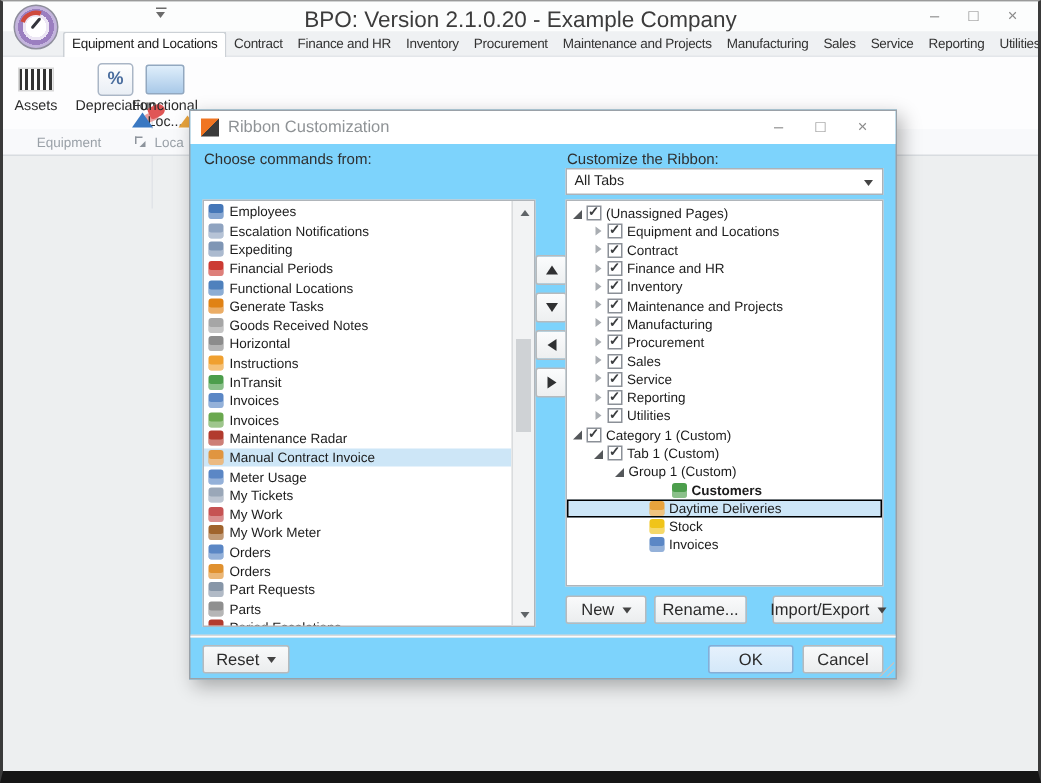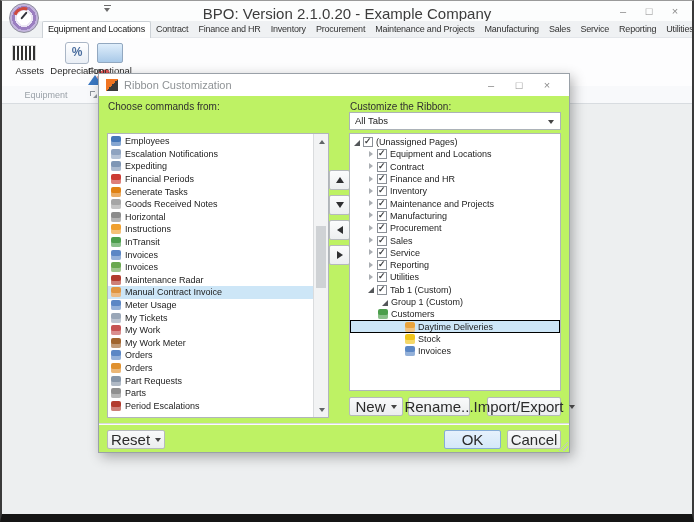--- a/index.html
+++ b/index.html
@@ -41,21 +41,21 @@
 
   .big-btn{position:absolute;top:39px;text-align:center;font-size:9.5px;color:#2b2b2b;line-height:11px;}
   .icon-barcode{width:22px;height:14px;margin:5px auto 4px;background:repeating-linear-gradient(90deg,#333 0 2px,#fff 2px 4px);border:1px solid #d8d8d8;}
   .icon-depr{width:22px;height:20px;margin:2px auto 1px;background:linear-gradient(#ffffff,#e9eef5);border:1px solid #aab6c6;border-radius:3px;color:#4a6d9e;font-size:12px;font-weight:bold;line-height:19px;}
   .icon-depr::after{content:'';position:absolute;right:-2px;bottom:-2px;width:11px;height:8px;background:#e05656;border-radius:2px 4px 4px 2px;transform:rotate(-25deg);box-shadow:-4px 2px 0 -1px #e8a0a0;}
   .icon-func{width:24px;height:18px;margin:3px auto 2px;background:linear-gradient(#dfeefb,#a9c9e8);border:1px solid #92a8c0;border-radius:2px;overflow:hidden;}
   .icon-func::before{content:'';position:absolute;left:2px;bottom:2px;width:0;height:0;border-left:7px solid transparent;border-right:7px solid transparent;border-bottom:10px solid #3a78c2;}
   .icon-func::after{content:'';position:absolute;right:3px;bottom:2px;width:0;height:0;border-left:6px solid transparent;border-right:6px solid transparent;border-bottom:8px solid #e8a33d;}
 
   
-  .dialog{position:absolute;left:96px;top:72px;width:470px;height:378px;background:#bef264;border:1px solid #9aa1a8;box-shadow:3px 4px 12px rgba(0,0,0,0.3);z-index:100;}
+  .dialog{position:absolute;left:124px;top:72px;width:470px;height:378px;background:#7dd3fc;border:1px solid #9aa1a8;box-shadow:3px 4px 12px rgba(0,0,0,0.3);z-index:100;}
   .dlg-titlebar{position:absolute;top:0;left:0;right:0;height:22px;background:#ffffff;}
   .dlg-icon{position:absolute;left:7px;top:5px;width:12px;height:12px;background:linear-gradient(135deg,#f07522 0 50%,#3b3b3b 50% 100%);}
   .dlg-title{position:absolute;left:25px;top:5px;font-size:11px;color:#8f9396;}
   .dlg-controls{position:absolute;right:8px;top:0;height:22px;display:flex;align-items:center;}
   .dlg-btn{width:28px;text-align:center;color:#8b8b8b;font-size:11px;line-height:22px;}
 
   .dlg-label{position:absolute;top:27px;font-size:10px;color:#2f2f2f;}
   .lbl-left{left:9px;}
   .lbl-right{left:251px;}
   .combo{position:absolute;top:38px;height:18px;background:#fff;border:1px solid #acb2b8;box-sizing:border-box;font-size:9.5px;color:#222;line-height:16px;padding-left:5px;white-space:nowrap;overflow:hidden;}
@@ -86,21 +86,21 @@
   .treebox{position:absolute;left:250px;top:59px;width:212px;height:258px;background:#fff;border:1px solid #b0b5ba;box-sizing:border-box;overflow:hidden;padding-top:2px;}
   .tree-row{height:12.3px;display:flex;align-items:center;font-size:9px;color:#1c1c1c;white-space:nowrap;box-sizing:border-box;text-align:right;}
   .tree-row.selected{background:#cde6f7;outline:1.5px solid #000;outline-offset:-1.5px;}
   .expander{flex:0 0 9px;width:9px;height:9px;position:relative;margin-right:1px;}
   .expander.closed::after{content:'';position:absolute;left:2px;top:1px;width:0;height:0;border-left:4px solid #a9adb2;border-top:3.5px solid transparent;border-bottom:3.5px solid transparent;}
   .expander.open::after{content:'';position:absolute;left:1px;top:2px;width:0;height:0;border-bottom:6px solid #54575a;border-left:6px solid transparent;}
   .checkbox{flex:0 0 10px;width:10px;height:10px;border:1px solid #8b9097;background:#fff;margin-right:3px;position:relative;box-sizing:border-box;}
   .checkbox.checked::after{content:'\2713';position:absolute;left:0;top:-2px;font-size:9px;font-weight:bold;color:#3c3e40;line-height:11px;}
   .tree-icon{flex:0 0 10px;width:10px;height:10px;border-radius:2px;margin-right:3px;box-shadow:inset 0 -4px 0 rgba(255,255,255,0.35);}
 
-  .btn{position:absolute;height:19px;box-sizing:border-box;border:1px solid #b6babd;border-radius:2px;background:linear-gradient(#f9fafb,#ebedee);font-size:15px;color:#2b2b2b;display:flex;align-items:center;justify-content:center;gap:5px;white-space:nowrap;}
+  .btn{position:absolute;height:19px;box-sizing:border-box;border:1px solid #b6babd;border-radius:2px;background:linear-gradient(#f9fafb,#ebedee);font-size:11px;color:#2b2b2b;display:flex;align-items:center;justify-content:center;gap:5px;white-space:nowrap;}
   .btn .drop{width:0;height:0;border-left:3.5px solid transparent;border-right:3.5px solid transparent;border-top:4px solid #444;}
   .btn-new{left:250px;top:323px;width:54px;}
   .btn-rename{left:309px;top:323px;width:62px;}
   .btn-import{left:388px;top:323px;width:74px;}
   .dlg-separator{position:absolute;left:0;right:0;top:349px;height:1px;background:#d7d9da;border-bottom:1px solid #fbfbfb;}
   .btn-reset{left:8px;top:356px;width:58px;}
   .btn-ok{left:345px;top:356px;width:57px;background:linear-gradient(#e6f1fc,#d4e8f9);border-color:#86add6;}
   .btn-cancel{left:408px;top:356px;width:54px;}
   .resize-grip{position:absolute;right:1px;bottom:1px;width:11px;height:11px;
     background:linear-gradient(135deg,transparent 0 55%,#bfc3c6 55% 62%,transparent 62% 75%,#bfc3c6 75% 82%,transparent 82%);}
@@ -132,21 +132,21 @@
       <div class="tab"><span>Sales</span></div>
       <div class="tab"><span>Service</span></div>
       <div class="tab"><span>Reporting</span></div>
       <div class="tab"><span>Utilities</span></div>
   </div>
 
   <div class="ribbon-body">
     <div class="v-sep"></div>
   </div>
 
-  <div class="big-btn" style="left:2px;width:40px;text-align:right;">
+  <div class="big-btn" style="left:2px;width:40px;">
     <div class="icon-barcode"></div>
     <span>Assets</span>
   </div>
   <div class="big-btn" style="left:44px;width:62px;">
     <div class="icon-depr">%</div>
     <span>Depreciation</span>
   </div>
   <div class="big-btn" style="left:84px;width:48px;">
     <div class="icon-func"></div>
     <span>Functional Loc...</span>
@@ -193,20 +193,24 @@
           </div>
           <div class="list-row">
             <span class="row-icon" style="background: rgb(127, 150, 181);"></span>
             <span>Expediting</span>
           </div>
           <div class="list-row">
             <span class="row-icon" style="background: rgb(204, 59, 51);"></span>
             <span>Financial Periods</span>
           </div>
           <div class="list-row">
+            <span class="row-icon" style="background: rgb(79, 129, 189);"></span>
+            <span>Functional Locations</span>
+          </div>
+          <div class="list-row">
             <span class="row-icon" style="background: rgb(224, 130, 20);"></span>
             <span>Generate Tasks</span>
           </div>
           <div class="list-row">
             <span class="row-icon" style="background: rgb(166, 166, 166);"></span>
             <span>Goods Received Notes</span>
           </div>
           <div class="list-row">
             <span class="row-icon" style="background: rgb(140, 140, 140);"></span>
             <span>Horizontal</span>
@@ -362,32 +366,38 @@
           <span class="checkbox checked"></span>
 
           <span>Reporting</span>
         </div>
         <div class="tree-row" style="padding-left: 17px;">
           <span class="expander closed"></span>
           <span class="checkbox checked"></span>
 
           <span>Utilities</span>
         </div>
+        <div class="tree-row" style="padding-left: 3px;">
+          <span class="expander open"></span>
+          <span class="checkbox checked"></span>
+
+          <span>Category 1 (Custom)</span>
+        </div>
         <div class="tree-row" style="padding-left: 17px;">
           <span class="expander open"></span>
           <span class="checkbox checked"></span>
 
           <span>Tab 1 (Custom)</span>
         </div>
         <div class="tree-row" style="padding-left: 31px;">
           <span class="expander open"></span>
 
           <span>Group 1 (Custom)</span>
         </div>
-        <div class="tree-row" style="padding-left: 18px;">
+        <div class="tree-row" style="padding-left: 60px; font-weight: bold;">
           <span class="expander"></span>
 
           <span class="tree-icon" style="background: rgb(76, 158, 76);"></span>
           <span>Customers</span>
         </div>
         <div class="tree-row selected" style="padding-left: 45px;">
           <span class="expander"></span>
 
           <span class="tree-icon" style="background: rgb(232, 163, 61);"></span>
           <span>Daytime Deliveries</span>

